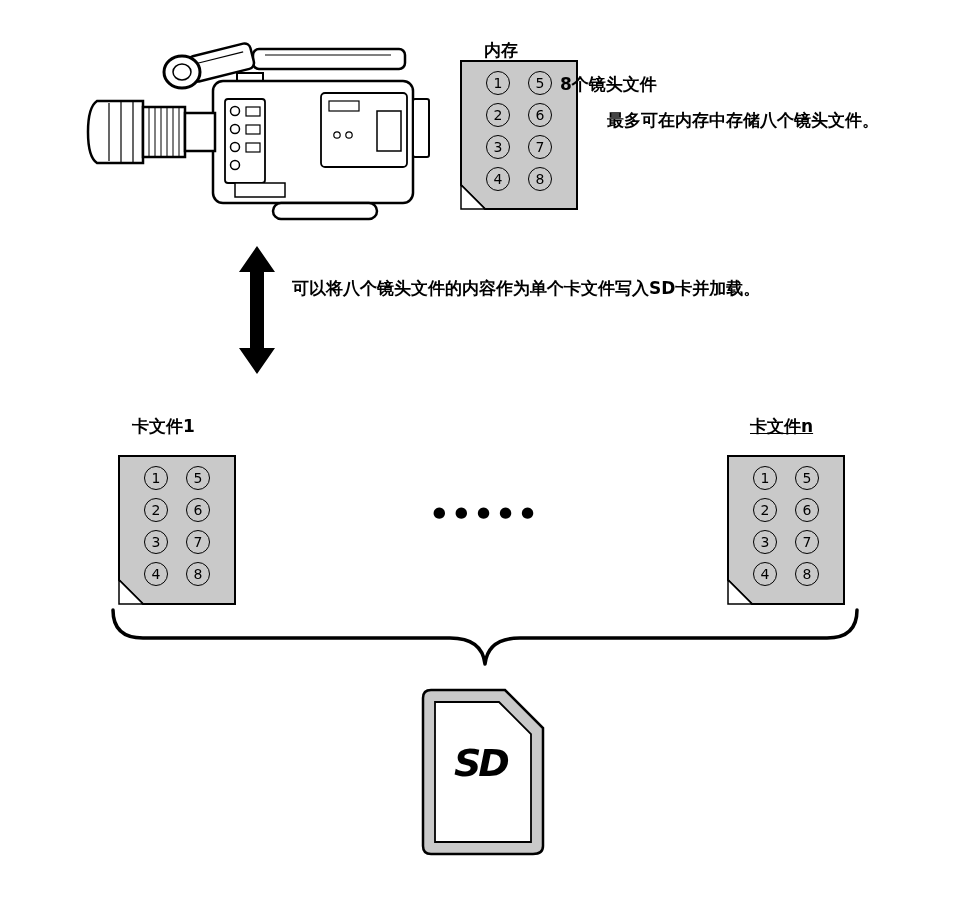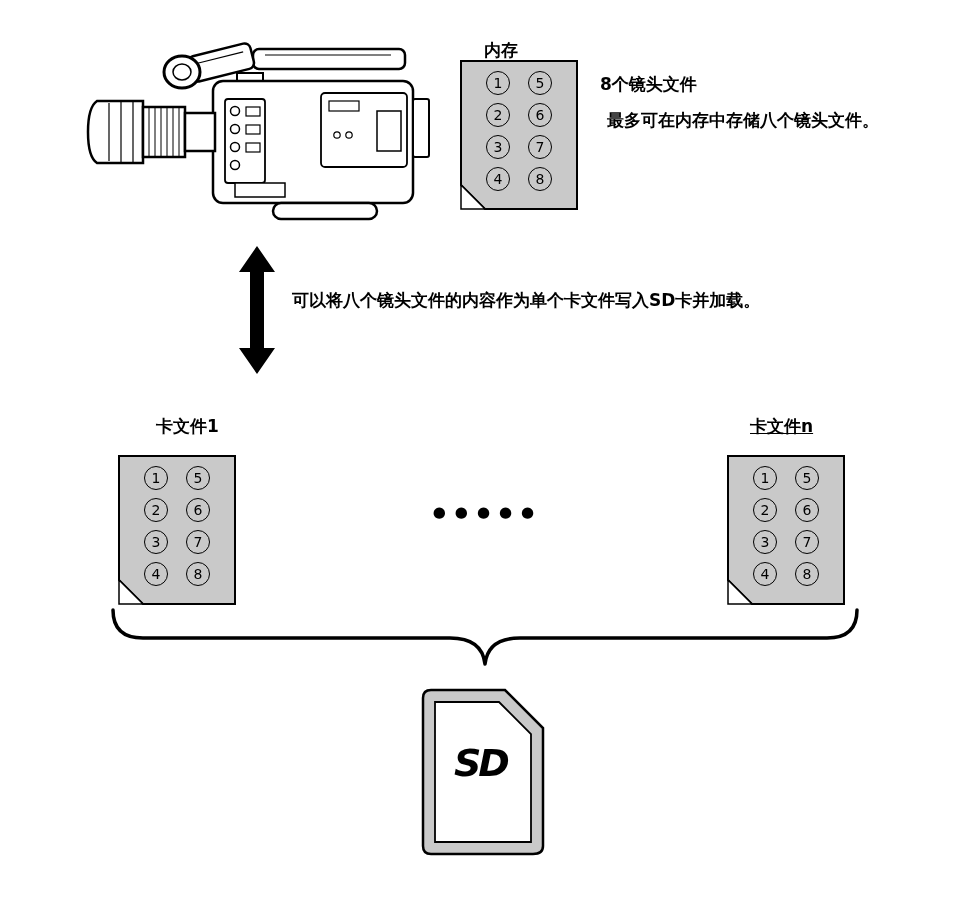--- a/index.html
+++ b/index.html
@@ -125,32 +125,32 @@
       <span class="numcircle">5</span>
       <span class="numcircle">2</span>
       <span class="numcircle">6</span>
       <span class="numcircle">3</span>
       <span class="numcircle">7</span>
       <span class="numcircle">4</span>
       <span class="numcircle">8</span>
     </div>
   </div>
 
-  <div class="abs lbl" style="left:600px; top:74px;">8个镜头文件</div>
+  <div class="abs lbl" style="left:560px; top:74px;">8个镜头文件</div>
   <div class="abs lbl" style="left:607px; top:110px;">最多可在内存中存储八个镜头文件。</div>
 
   <div class="abs" style="left:238px; top:246px; width:38px; height:128px;">
     <svg width="38" height="128" viewBox="0 0 38 128">
       <polygon points="19,0 37,26 26,26 26,102 37,102 19,128 1,102 12,102 12,26 1,26" fill="#000"></polygon>
     </svg>
   </div>
 
-  <div class="abs lbl" style="left:292px; top:290px;">可以将八个镜头文件的内容作为单个卡文件写入SD卡并加载。</div>
-
-  <div class="abs lbl" style="left:156px; top:416px;">卡文件1</div>
+  <div class="abs lbl" style="left:292px; top:278px;">可以将八个镜头文件的内容作为单个卡文件写入SD卡并加载。</div>
+
+  <div class="abs lbl" style="left:132px; top:416px;">卡文件1</div>
   <div class="file-icon" style="left:118px; top:455px;">
     <svg class="file-shape" width="118" height="150" viewBox="0 0 118 150">
       <path d="M1,1 H117 V149 H25 L1,125 Z" fill="#c9c9c9" stroke="#000" stroke-width="2"></path>
       <path d="M1,125 L25,149 H1 Z" fill="#fff" stroke="#000" stroke-width="1.5"></path>
     </svg>
     <div class="nums">
       <span class="numcircle">1</span>
       <span class="numcircle">5</span>
       <span class="numcircle">2</span>
       <span class="numcircle">6</span>

